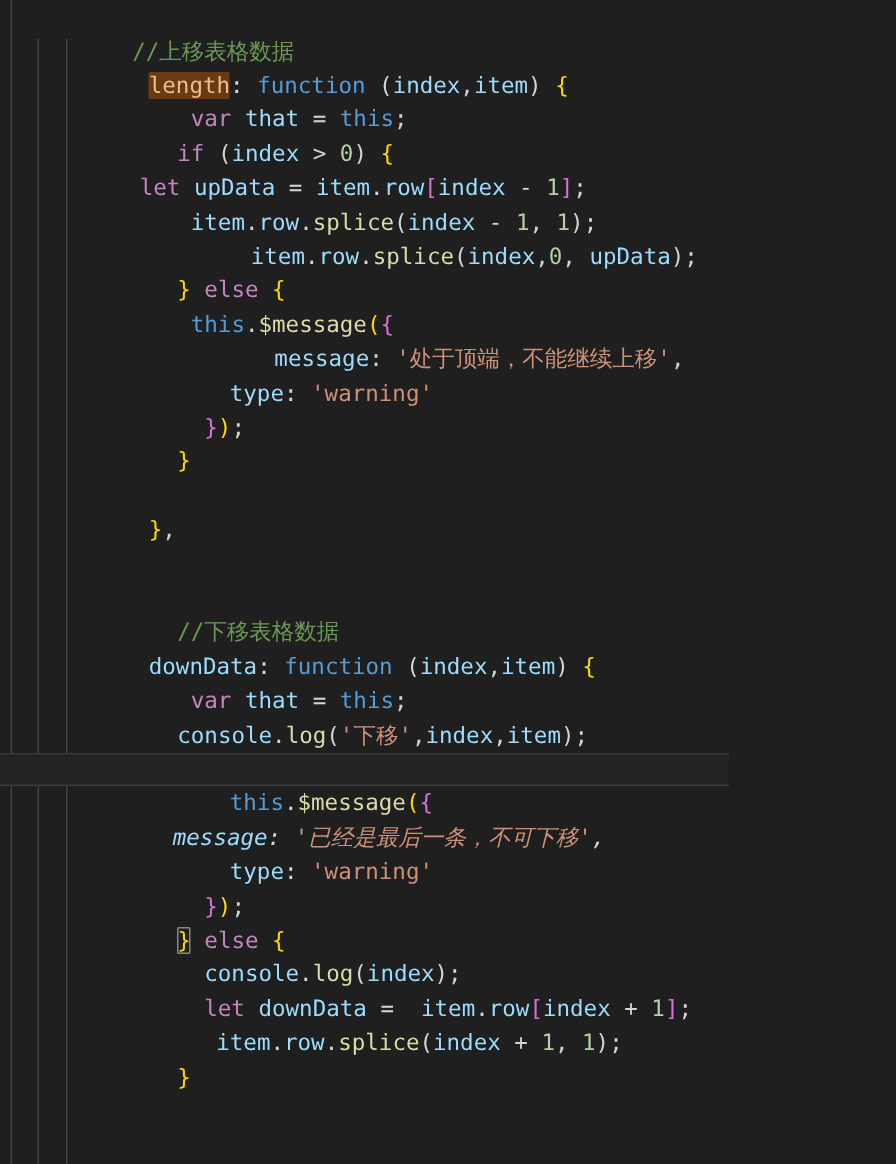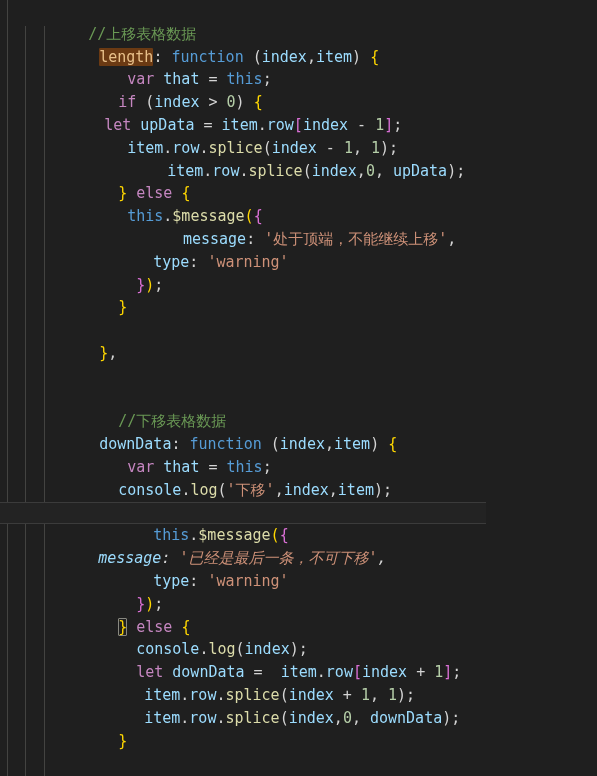--- a/index.html
+++ b/index.html
@@ -111,21 +111,21 @@
     </div>
 
     <div class="line" style="padding-left:73px;">
       <span class="c-key">var</span><span class="c-ident"> that</span><span class="c-op"> = </span><span class="c-decl">this</span><span class="c-punc">;</span>
     </div>
 
     <div class="line" style="padding-left:64px;">
       <span class="c-key">if</span><span class="c-punc"> (</span><span class="c-ident">index</span><span class="c-op"> &gt; </span><span class="c-num">0</span><span class="c-punc">) </span><span class="c-brkt-y">{</span>
     </div>
 
-    <div class="line" style="padding-left:50px;">
+    <div class="line" style="padding-left:39px;">
       <span class="c-key">let</span><span class="c-ident"> upData</span><span class="c-op"> = </span><span class="c-ident">item</span><span class="c-punc">.</span><span class="c-ident">row</span><span class="c-brkt-p">[</span><span class="c-ident">index</span><span class="c-op"> - </span><span class="c-num">1</span><span class="c-brkt-p">]</span><span class="c-punc">;</span>
     </div>
 
     <div class="line" style="padding-left:73px;">
       <span class="c-ident">item</span><span class="c-punc">.</span><span class="c-ident">row</span><span class="c-punc">.</span><span class="c-method">splice</span><span class="c-punc">(</span><span class="c-ident">index</span><span class="c-op"> - </span><span class="c-num">1</span><span class="c-punc">, </span><span class="c-num">1</span><span class="c-punc">);</span>
     </div>
 
     <div class="line" style="padding-left:113px;">
       <span class="c-ident">item</span><span class="c-punc">.</span><span class="c-ident">row</span><span class="c-punc">.</span><span class="c-method">splice</span><span class="c-punc">(</span><span class="c-ident">index</span><span class="c-punc">,</span><span class="c-num">0</span><span class="c-punc">, </span><span class="c-ident">upData</span><span class="c-punc">);</span>
     </div>
@@ -181,21 +181,21 @@
     </div>
 
     <div class="line" style="padding-left:64px;">
       <span class="c-key">if</span><span class="c-punc"> (</span><span class="c-brkt-p">(</span><span class="c-ident">index</span><span class="c-op"> + </span><span class="c-num">1</span><span class="c-brkt-p">)</span><span class="c-op"> ===  </span><span class="c-ident">item</span><span class="c-punc">.</span><span class="c-ident">row</span><span class="c-punc">.</span><span class="c-ident">length</span><span class="c-punc">)</span><span class="c-brkt-y brkt-match">{</span>
     </div>
 
     <div class="line current" style="padding-left:99px;">
       <span class="c-decl">this</span><span class="c-punc">.</span><span class="c-method">$message</span><span class="c-brkt-y">(</span><span class="c-brkt-p">{</span>
     </div>
 
-    <div class="line" style="padding-left:44px;font-style:italic;">
+    <div class="line" style="padding-left:61px;font-style:italic;">
       <span class="c-ident">message</span><span class="c-punc">: </span><span class="c-string">'已经是最后一条，不可下移'</span><span class="c-punc">,</span>
     </div>
 
     <div class="line" style="padding-left:99px;">
       <span class="c-ident">type</span><span class="c-punc">: </span><span class="c-string">'warning'</span>
     </div>
 
     <div class="line" style="padding-left:82px;">
       <span class="c-brkt-p">}</span><span class="c-brkt-y">)</span><span class="c-punc">;</span>
     </div>
@@ -209,23 +209,20 @@
     </div>
 
     <div class="line" style="padding-left:82px;">
       <span class="c-key">let</span><span class="c-ident"> downData</span><span class="c-op"> =  </span><span class="c-ident">item</span><span class="c-punc">.</span><span class="c-ident">row</span><span class="c-brkt-p">[</span><span class="c-ident">index</span><span class="c-op"> + </span><span class="c-num">1</span><span class="c-brkt-p">]</span><span class="c-punc">;</span>
     </div>
 
     <div class="line" style="padding-left:90px;">
       <span class="c-ident">item</span><span class="c-punc">.</span><span class="c-ident">row</span><span class="c-punc">.</span><span class="c-method">splice</span><span class="c-punc">(</span><span class="c-ident">index</span><span class="c-op"> + </span><span class="c-num">1</span><span class="c-punc">, </span><span class="c-num">1</span><span class="c-punc">);</span>
     </div>
 
-    <div class="line" style="padding-left:90px;">
-      <span class="c-ident">item</span><span class="c-punc">.</span><span class="c-ident">row</span><span class="c-punc">.</span><span class="c-method">splice</span><span class="c-punc">(</span><span class="c-ident">index</span><span class="c-punc">,</span><span class="c-num">0</span><span class="c-punc">, </span><span class="c-ident">downData</span><span class="c-punc">);</span>
-    </div>
 
     <div class="line" style="padding-left:64px;">
       <span class="c-brkt-y">}</span>
     </div>
 
     <div class="line"></div>
     <div class="line"></div>
 
     <div class="line" style="padding-left:45px;">
       

